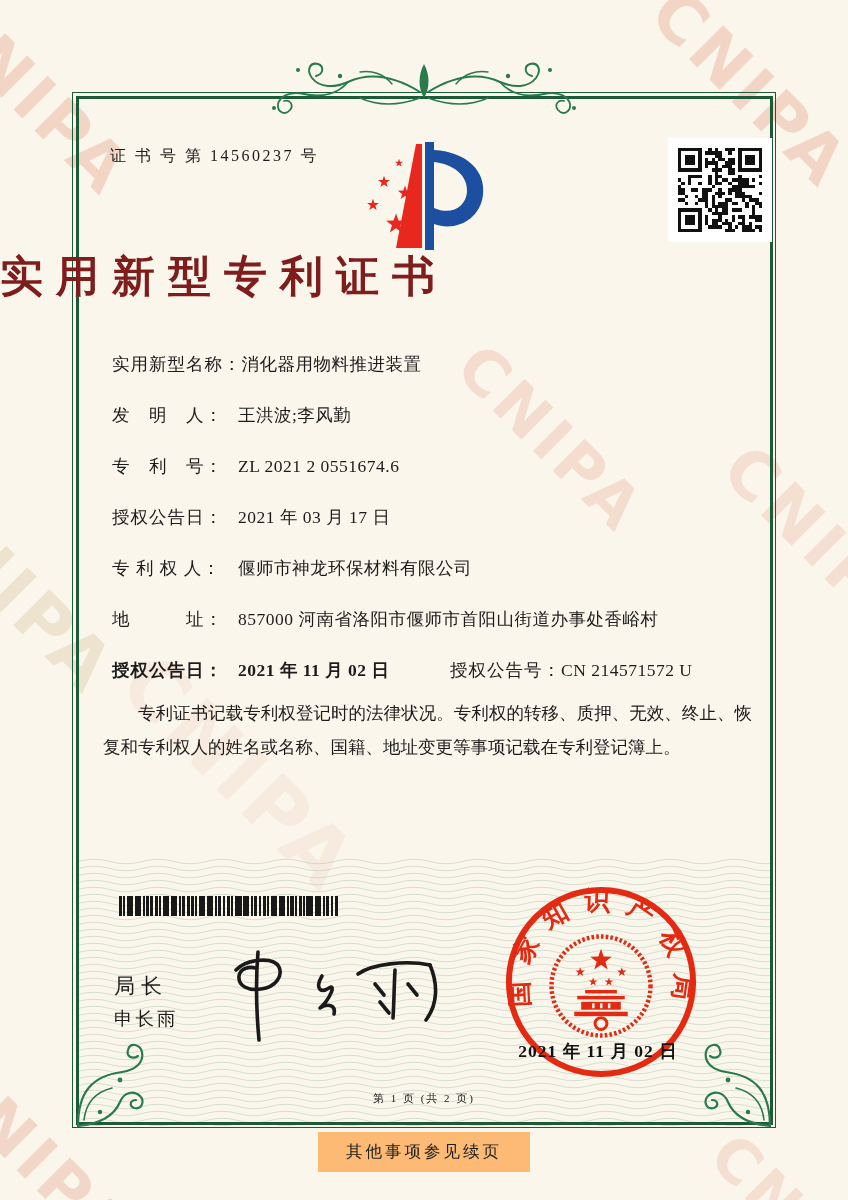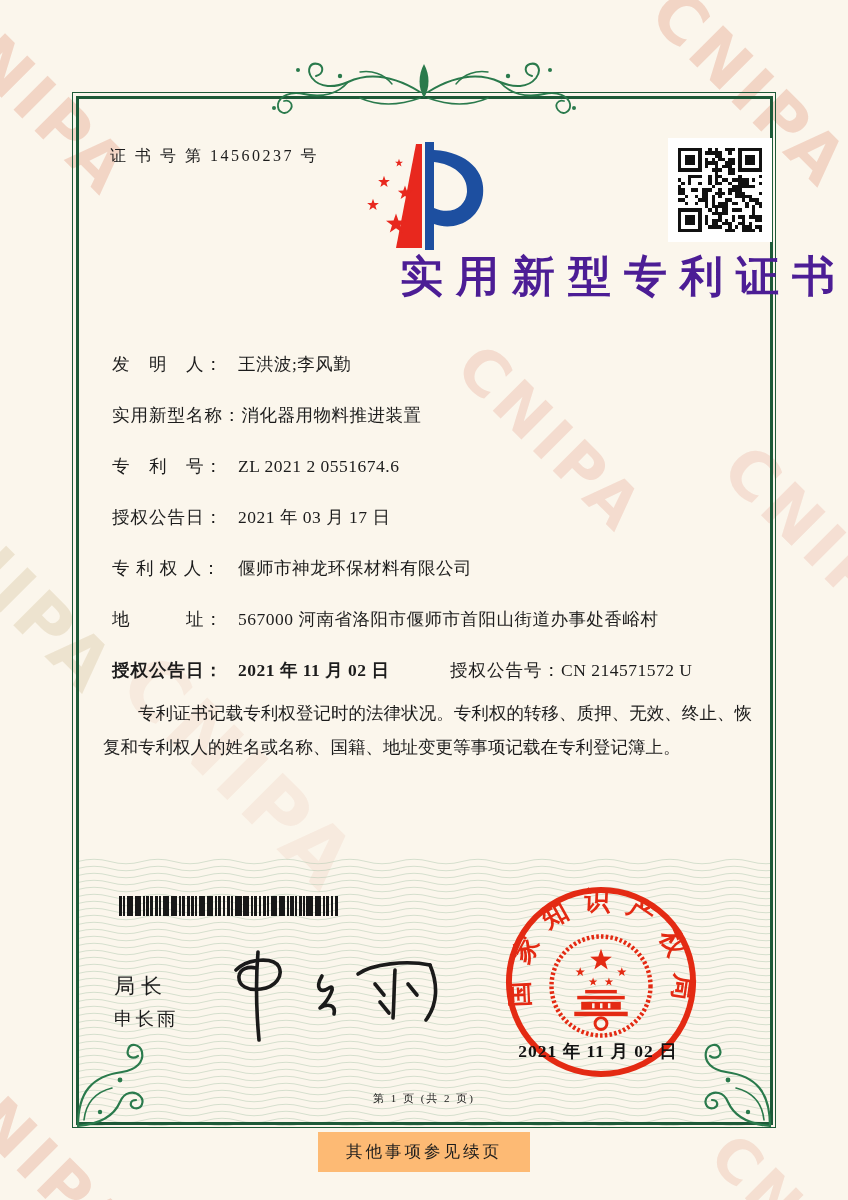--- a/index.html
+++ b/index.html
@@ -31,22 +31,22 @@
   .waves{position:absolute;left:78px;top:858px;z-index:1;opacity:.55;}
   
   .ornament{z-index:3;pointer-events:none;}
   
   .content{position:absolute;inset:0;z-index:4;}
   .cert-no{position:absolute;left:110px;top:146px;font-size:16px;letter-spacing:2.5px;}
   .logo{position:absolute;left:352px;top:138px;}
   .qr-box{position:absolute;left:668px;top:138px;width:104px;height:104px;background:#fff;
           display:flex;align-items:center;justify-content:center;}
   .title{
-    position:absolute;left:0;right:0;top:248px;text-align:right;
-    font-size:43px;font-weight:700;letter-spacing:13px;color:#4c1d95;
+    position:absolute;left:0;right:0;top:248px;text-align:left;
+    font-size:43px;font-weight:700;letter-spacing:13px;color:#7f1d1d;
   }
   .fields{position:absolute;left:112px;top:352px;right:88px;font-size:17.5px;}
   .frow{margin-bottom:27px;line-height:24px;white-space:nowrap;}
   .flabel{display:inline-block;min-width:126px;letter-spacing:1px;}
   .fvalue{letter-spacing:.5px;}
   .frow-split{display:flex;}
   .fcell-left{flex:0 0 338px;font-weight:bold;}
   .paras{
     position:absolute;left:103px;right:96px;top:697px;
     font-size:17.5px;line-height:33.5px;text-align:justify;
@@ -374,36 +374,36 @@
         <rect x="0" y="18" width="7" height="7" fill="#111"></rect>
         <rect x="1" y="19" width="5" height="5" fill="#fff"></rect>
         <rect x="2" y="20" width="3" height="3" fill="#111"></rect>
       </svg>
   </div>
 
   <div class="title">实用新型专利证书</div>
 
   <div class="fields">
     <div class="frow">
+      <span class="flabel">实用新型名称：</span><span class="fvalue">消化器用物料推进装置</span>
+    </div>
+    <div class="frow">
       <span class="flabel">发　明　人：</span><span class="fvalue">王洪波;李风勤</span>
     </div>
     <div class="frow">
-      <span class="flabel">实用新型名称：</span><span class="fvalue">消化器用物料推进装置</span>
-    </div>
-    <div class="frow">
       <span class="flabel">专　利　号：</span><span class="fvalue">ZL 2021 2 0551674.6</span>
     </div>
     <div class="frow">
       <span class="flabel">授权公告日：</span><span class="fvalue">2021 年 03 月 17 日</span>
     </div>
     <div class="frow">
       <span class="flabel">专 利 权 人：</span><span class="fvalue">偃师市神龙环保材料有限公司</span>
     </div>
     <div class="frow">
-      <span class="flabel">地　　　址：</span><span class="fvalue">567000 河南省洛阳市偃师市首阳山街道办事处香峪村</span>
+      <span class="flabel">地　　　址：</span><span class="fvalue">857000 河南省洛阳市偃师市首阳山街道办事处香峪村</span>
     </div>
     <div class="frow frow-split">
       <div class="fcell-left">
         <span class="flabel">授权公告日：</span><span class="fvalue">2021 年 11 月 02 日</span>
       </div>
       <div>
         <span style="letter-spacing:1px;">授权公告号：</span><span class="fvalue">CN 214571572 U</span>
       </div>
     </div>
   </div>

